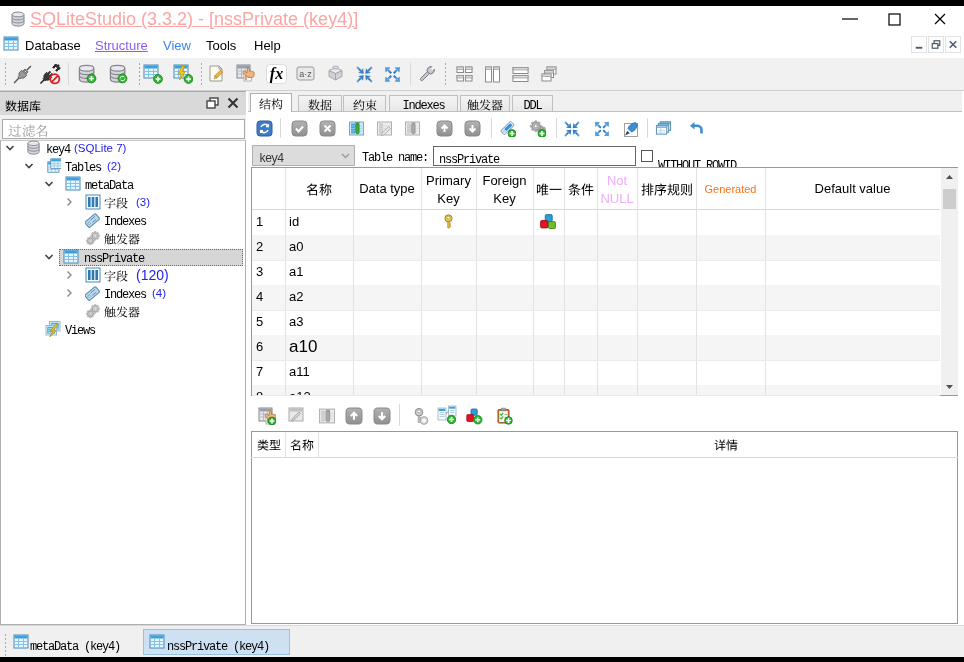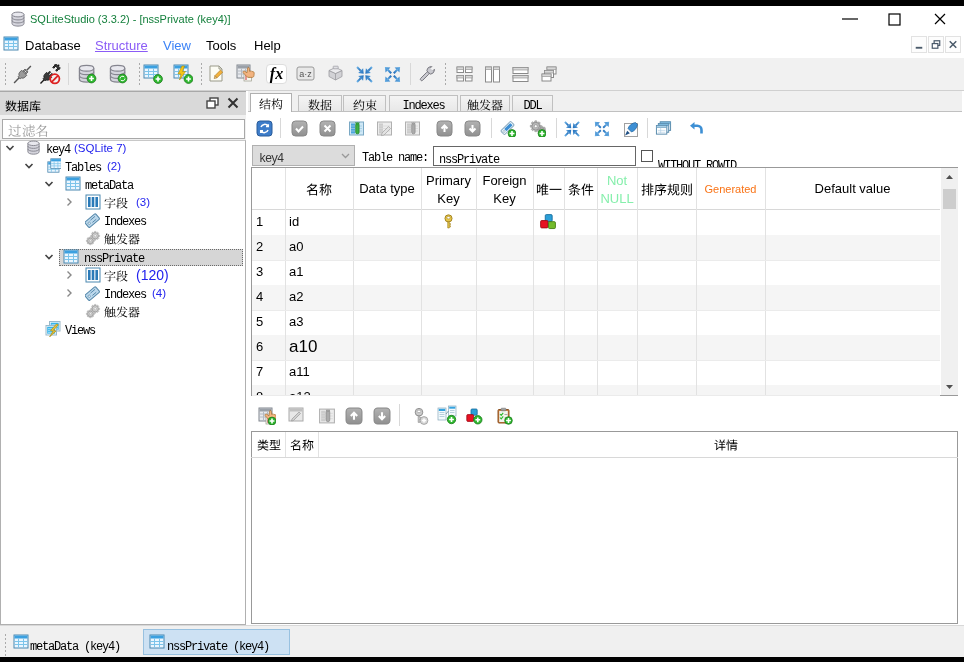--- a/index.html
+++ b/index.html
@@ -107,21 +107,21 @@
 <div class="app"></div>
 <div style="position:absolute;left:0;top:0">
     <svg style="position:absolute;left:10px;top:11px" width="16" height="16" viewBox="0 0 16 16">
       <g stroke="#85858f" stroke-width="1">
 <path d="M2 3.5 v9 c0 1.6 2.7 2.6 6 2.6 s6 -1 6 -2.6 v-9" fill="#d4d4dc"></path>
 <ellipse cx="8" cy="3.5" rx="6" ry="2.4" fill="#e8e8ee"></ellipse>
 <path d="M2 6.5 c0 1.4 2.7 2.4 6 2.4 s6-1 6-2.4" fill="none"></path>
 <path d="M2 9.5 c0 1.4 2.7 2.4 6 2.4 s6-1 6-2.4" fill="none"></path>
       </g>
     </svg>
-    <div class="" style="position:absolute;left:30px;top:11px;width:400px;height:17px;font-size:11px;color:#15803d;line-height:17px;">SQLiteStudio (3.3.2) - [nssPrivate (key4)]</div>
+    <div class="" style="position:absolute;left:30px;top:11px;width:400px;height:17px;font-size:18px;color:#fca5a5;line-height:17px;text-decoration:underline;">SQLiteStudio (3.3.2) - [nssPrivate (key4)]</div>
     <svg style="position:absolute;left:840px;top:12px" width="20" height="14" viewBox="0 0 20 14">
       <line x1="2" y1="7" x2="18" y2="7" stroke="#000" stroke-width="1.2"></line>
     </svg>
     <svg style="position:absolute;left:887px;top:12px" width="16" height="15" viewBox="0 0 16 15">
       <rect x="2" y="2" width="11" height="11" fill="none" stroke="#000" stroke-width="1.2"></rect>
     </svg>
     <svg style="position:absolute;left:932px;top:11px" width="16" height="16" viewBox="0 0 16 16">
       <path d="M3 3 L13 13 M13 3 L3 13" stroke="#000" stroke-width="1.2"></path>
     </svg>
     <svg style="position:absolute;left:3px;top:36px" width="16" height="16" viewBox="0 0 16 16">
@@ -759,21 +759,21 @@
       </svg><svg class="cg" width="13" height="13">
         <use href="#s4e00" fill="#000"></use>
       </svg></div>
     <div class="" style="position:absolute;left:564px;top:168px;width:1px;height:227px;background:#e2e2e2;"></div>
     <div class="" style="position:absolute;left:564px;top:182px;width:33px;height:14px;text-align:center;"><svg class="cg" width="13" height="13">
         <use href="#s6761" fill="#000"></use>
       </svg><svg class="cg" width="13" height="13">
         <use href="#s4ef6" fill="#000"></use>
       </svg></div>
     <div class="" style="position:absolute;left:597px;top:168px;width:1px;height:227px;background:#e2e2e2;"></div>
-    <div class="" style="position:absolute;left:597px;top:172px;width:40px;height:36px;font-size:13px;color:#86efac;text-align:center;line-height:18px;">Not<br>NULL</div>
+    <div class="" style="position:absolute;left:597px;top:172px;width:40px;height:36px;font-size:13px;color:#f0abfc;text-align:center;line-height:18px;">Not<br>NULL</div>
     <div class="" style="position:absolute;left:637px;top:168px;width:1px;height:227px;background:#e2e2e2;"></div>
     <div class="" style="position:absolute;left:637px;top:182px;width:59px;height:14px;text-align:center;"><svg class="cg" width="13" height="13">
         <use href="#s6392" fill="#000"></use>
       </svg><svg class="cg" width="13" height="13">
         <use href="#s5e8f" fill="#000"></use>
       </svg><svg class="cg" width="13" height="13">
         <use href="#s89c4" fill="#000"></use>
       </svg><svg class="cg" width="13" height="13">
         <use href="#s5219" fill="#000"></use>
       </svg></div>

